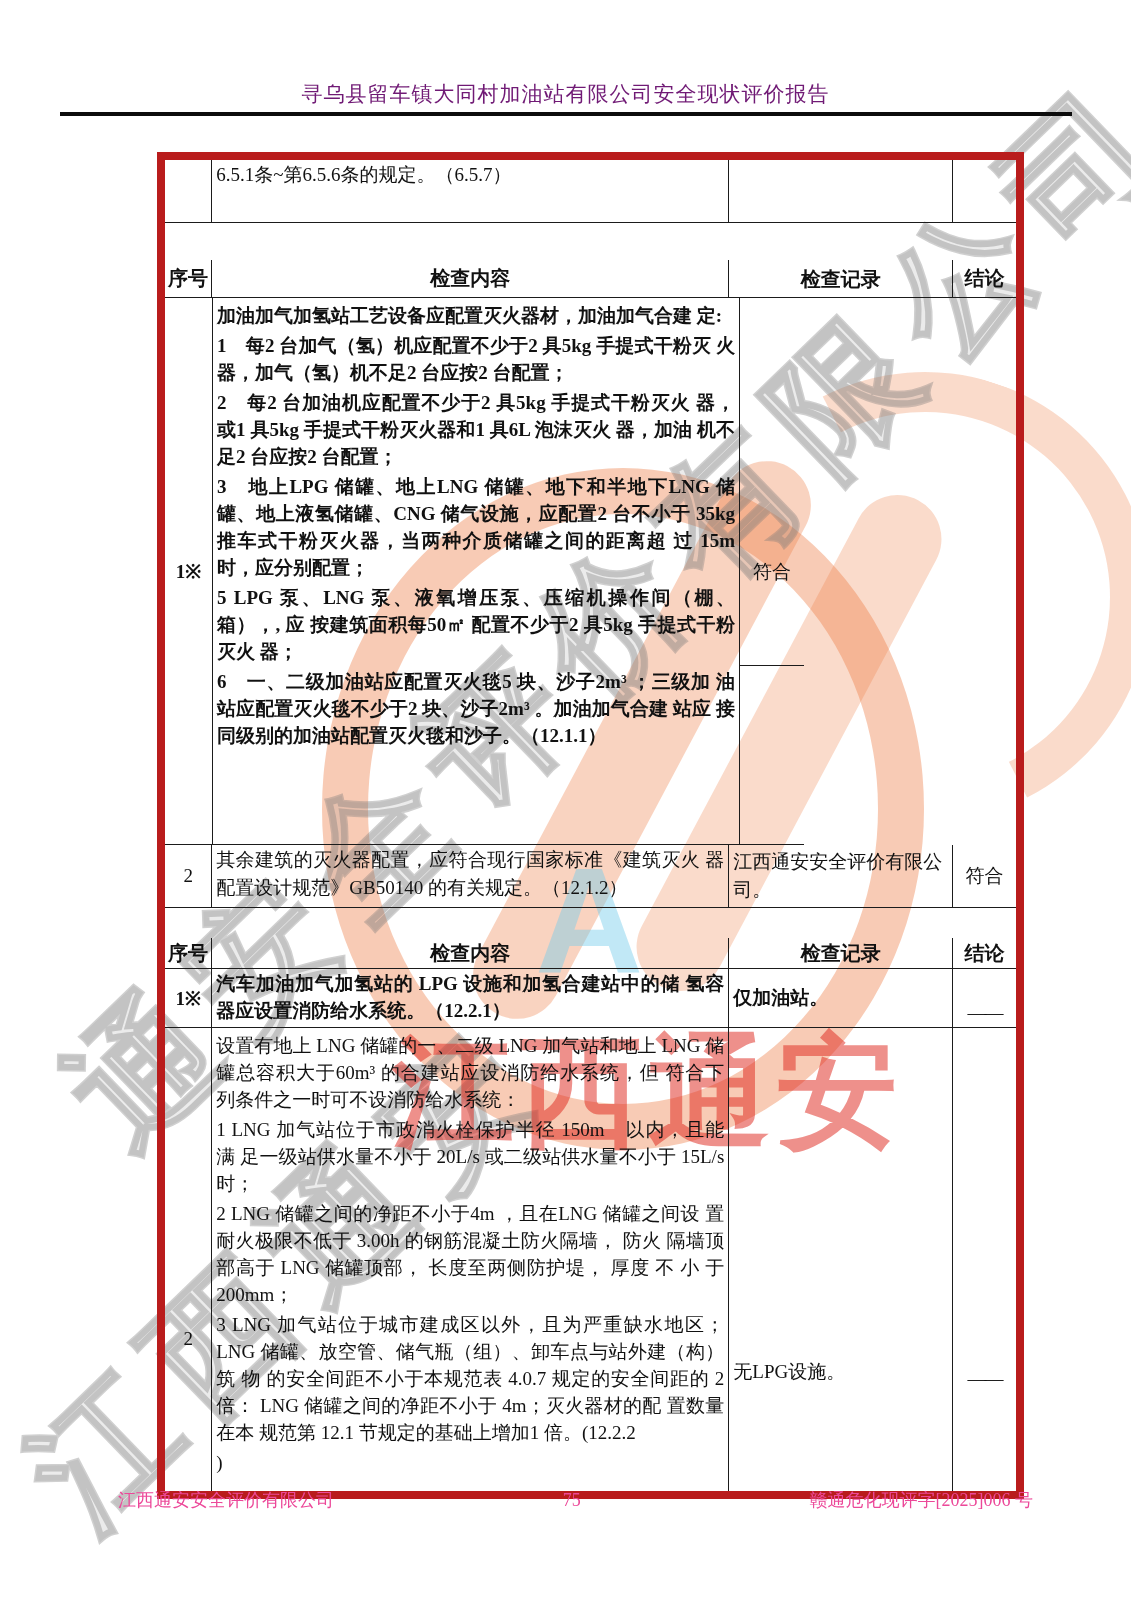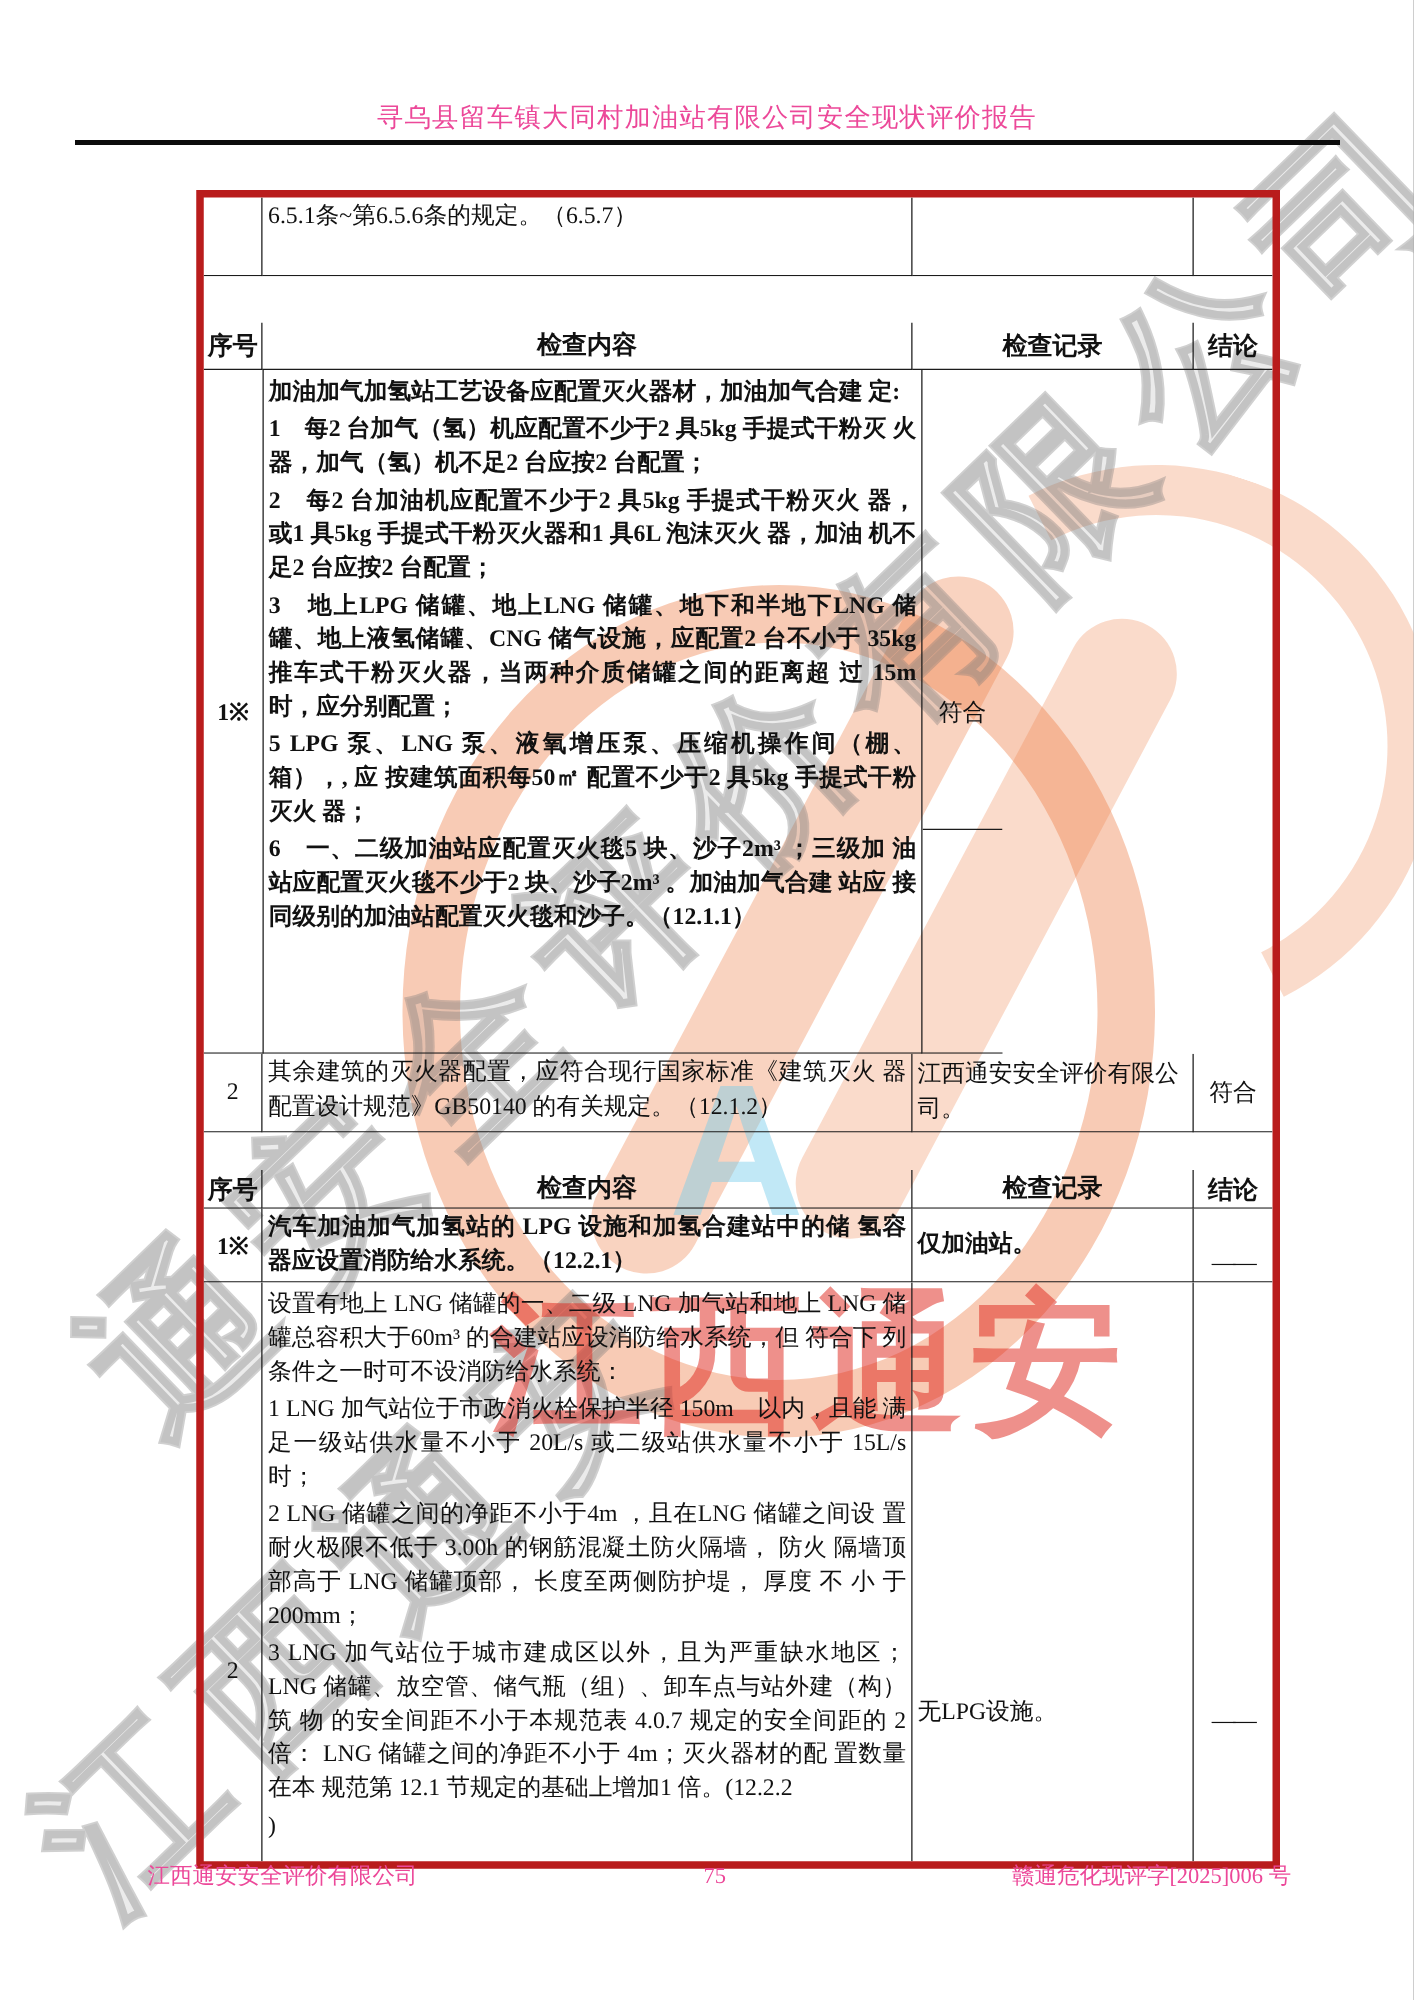--- a/index.html
+++ b/index.html
@@ -7,21 +7,21 @@
     position:relative;
     width:1131px;height:1600px;
     background:#ffffff;
     overflow:hidden;
     font-family:"Liberation Serif","DejaVu Serif",serif;
     color:#111;
   }
   
   .doc-title{
     position:absolute;top:80px;left:0;width:100%;
-    text-align:center;font-size:21px;letter-spacing:1px;color:#ec4899;
+    text-align:center;font-size:21px;letter-spacing:1px;color:#701a75;
   }
   .head-rule{
     position:absolute;top:112px;left:60px;width:1012px;height:4px;background:#0c0c0c;
   }
   
   .wm{position:absolute;pointer-events:none;}
   .wm-ring{left:322px;top:468px;width:510px;height:590px;border:46px solid rgba(238,125,70,.40);border-radius:50%;}
   .wm-band1{left:598px;top:430px;width:88px;height:620px;background:rgba(238,125,70,.34);transform:rotate(28deg);border-radius:45px;}
   .wm-band2{left:745px;top:468px;width:88px;height:550px;background:rgba(238,125,70,.28);transform:rotate(28deg);border-radius:45px;}
   .wm-arc{left:700px;top:372px;width:370px;height:370px;border:40px solid rgba(238,125,70,.28);border-left-color:transparent;border-bottom-color:transparent;border-radius:50%;transform:rotate(18deg);}
@@ -34,21 +34,21 @@
   }
   .wm-grey1{left:95px;top:1050px;font-size:140px;transform:rotate(-44deg);}
   .wm-grey2{left:55px;top:1430px;font-size:140px;transform:rotate(-44deg);}
   .wm-red{
     left:392px;top:1032px;font-size:122px;font-weight:bold;line-height:1;
     color:rgba(222,42,32,.52);letter-spacing:6px;white-space:nowrap;z-index:1;
   }
   
   .tbl{
     position:absolute;left:157px;top:152px;width:867px;z-index:2;
-    border:6px solid #b91c1c;box-sizing:border-box;
+    border:8px solid #b91c1c;box-sizing:border-box;
     font-size:19px;
   }
   .tr{display:flex;box-sizing:border-box;overflow:hidden;}
   .td{
     box-sizing:border-box;overflow:hidden;
     border-right:1.5px solid #1b1b1b;border-bottom:1.5px solid #1b1b1b;
     padding:1px 4px;
   }
   .td:last-child{border-right:none;}
   .tr:last-child .td{border-bottom:none;}

